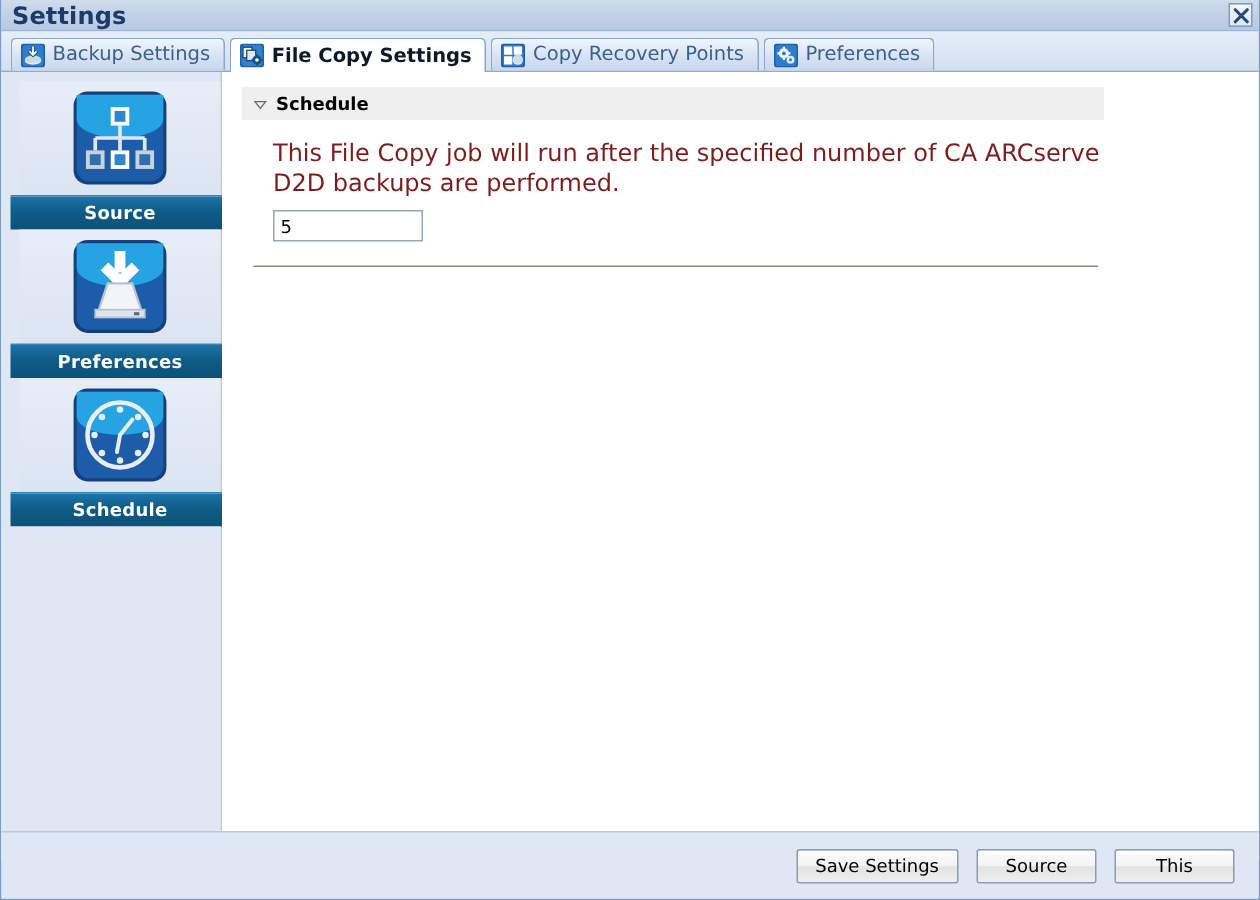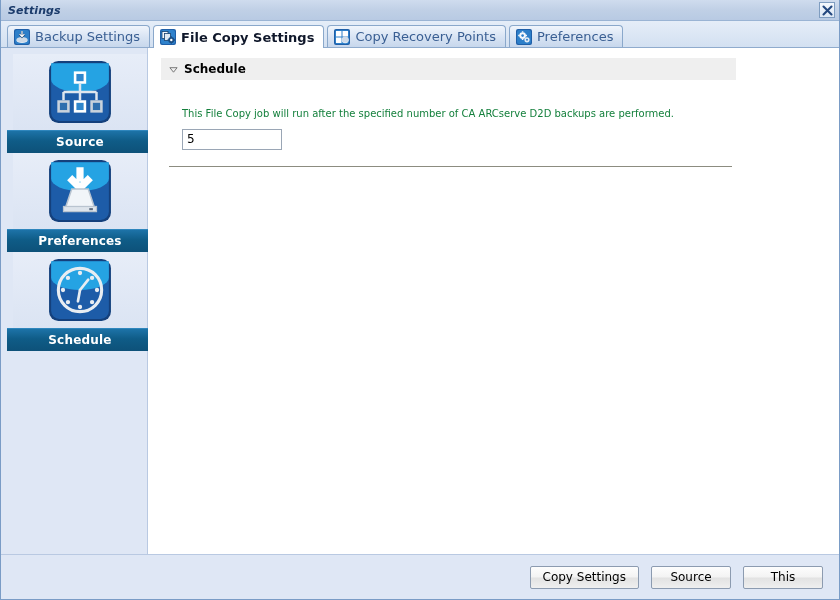--- a/index.html
+++ b/index.html
@@ -25,24 +25,23 @@
   .titlebar {
     height: 21px;
     background: linear-gradient(to bottom, #cfdcee 0%, #c0d0e6 50%, #b8cae3 100%);
     border-bottom: 1px solid #9ab4d4;
     display: flex; align-items: center;
     padding: 0 4px 0 7px;
     position: relative;
     flex: 0 0 auto;
   }
   .title-text {
-    font-size: 11px; font-weight: bold;
+    font-size: 16px; font-weight: bold;
     color: #1b3b6b;
     letter-spacing: 0.1px;
-    font-style: italic;
   }
   .close-btn {
     position: absolute; right: 4px; top: 2px;
     width: 16px; height: 16px;
     background: linear-gradient(to bottom,#f4f8fd,#dde8f5);
     border: 1px solid #7f9dc0;
     display: flex; align-items: center; justify-content: center;
     cursor: pointer;
   }
   .close-btn svg { display: block; }
@@ -138,21 +137,21 @@
     background: #efefef;
     display: flex; align-items: center;
     gap: 6px;
     padding-left: 8px;
   }
   .tri { width: 9px; height: 9px; display: block; }
   .panel-title {
     font-size: 12px; font-weight: bold; color: #000000;
   }
   .panel-body { padding: 12px 0 0 21px; }
-  .desc { font-size: 10px; color: #15803d; line-height: 1.25; margin-top: 16px; }
+  .desc { font-size: 16px; color: #7f1d1d; line-height: 1.25; }
   .num-input {
     margin-top: 8px;
     width: 100px; height: 21px;
     border: 1px solid #9aa6b5;
     background: #ffffff;
     font-family: "DejaVu Sans", "Liberation Sans", sans-serif;
     font-size: 12px;
     color: #000;
     padding: 0 4px;
     display: block;
@@ -335,18 +334,18 @@
           <div class="desc">This File Copy job will run after the specified number of CA ARCserve D2D backups are performed.</div>
           <input class="num-input" type="text" value="5" style="">
         </div>
         <div class="panel-rule"></div>
       </div>
     </div>
 
   </div>
 
   <div class="footer">
-    <button class="btn">Copy Settings</button>
+    <button class="btn">Save Settings</button>
     <button class="btn">Source</button>
     <button class="btn">This</button>
   </div>
 
 </div>
 
 </body></html>

